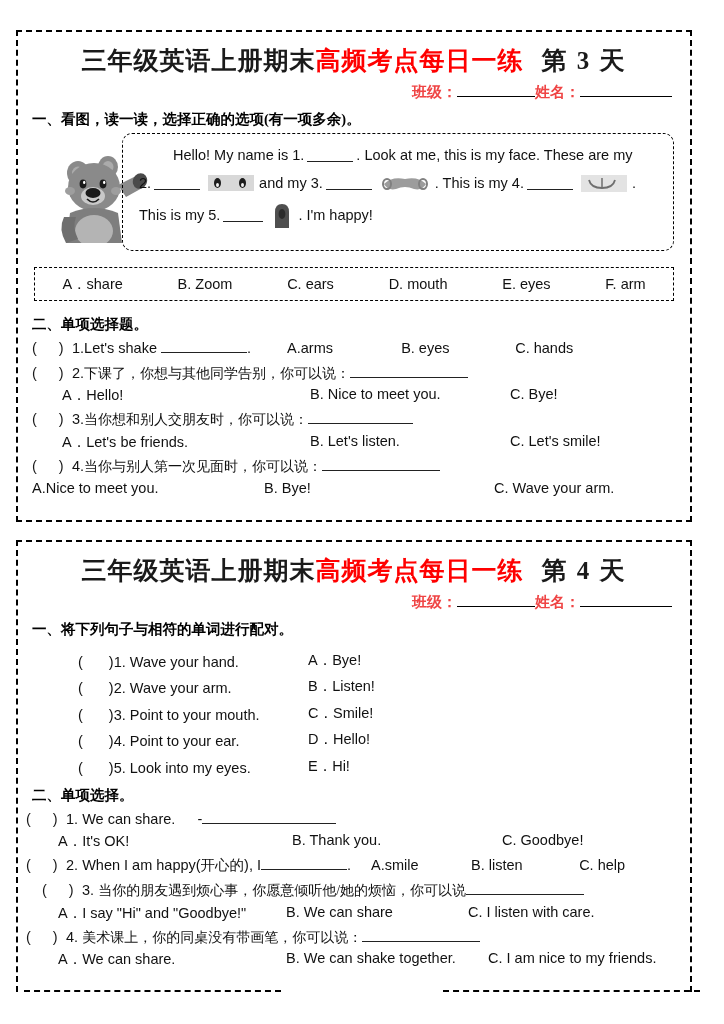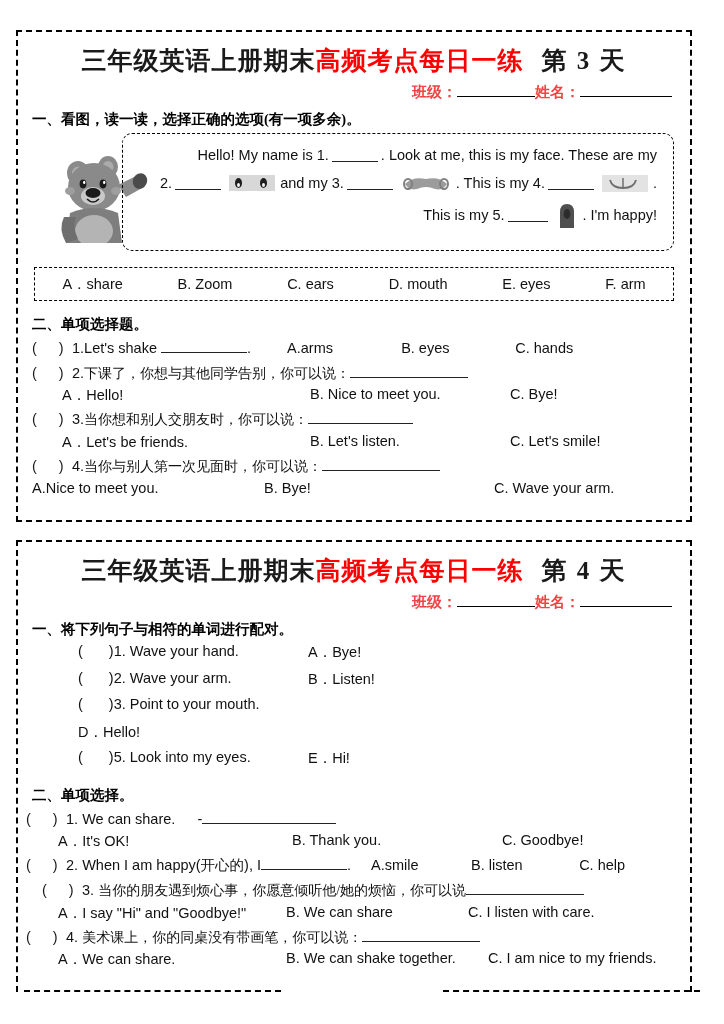--- a/index.html
+++ b/index.html
@@ -128,21 +128,20 @@
     padding: 12px 16px 0 16px;
   }
   .passage-line {
     display: flex;
     align-items: center;
     flex-wrap: nowrap;
     font-size: 14.5px;
     line-height: 1.25;
     margin-bottom: 9px;
     white-space: nowrap;
-    justify-content: flex-end;
   }
   .passage-line.l1 { padding-left: 34px; }
   .fill {
     display: inline-block;
     border-bottom: 1.4px solid #222;
     width: 46px;
     height: 13px;
     margin: 0 3px;
   }
   .fill.sm { width: 40px; }
@@ -218,21 +217,21 @@
   .choices.flat   > span:nth-child(2) { width: 230px; }
   .inline-opts span { display: inline-block; }
 
   
   .match {
     margin: 4px 0 0 0;
     padding-left: 60px;
   }
   .match-row {
     display: flex;
-    align-items: flex-start;
+    align-items: flex-end;
     height: 26.5px;
     font-size: 14.5px;
   }
   .match-left  { width: 230px; }
   .match-right { width: 200px; }
 </style>
 </head>
 <body>
 
 <div class="page">
@@ -383,22 +382,24 @@
       <div class="match-row">
         <span class="match-left">(<span class="sp" style="display:inline-block;width:26px"></span><span>)1. Wave your hand.</span></span>
         <span class="match-right">A．Bye!</span>
       </div>
       <div class="match-row">
         <span class="match-left">(<span class="sp" style="display:inline-block;width:26px"></span><span>)2. Wave your arm.</span></span>
         <span class="match-right">B．Listen!</span>
       </div>
       <div class="match-row">
         <span class="match-left">(<span class="sp" style="display:inline-block;width:26px"></span><span>)3. Point to your mouth.</span></span>
+        <span class="match-right">C．Smile!</span>
       </div>
       <div class="match-row">
+        <span class="match-left">(<span class="sp" style="display:inline-block;width:26px"></span><span>)4. Point to your ear.</span></span>
         <span class="match-right">D．Hello!</span>
       </div>
       <div class="match-row">
         <span class="match-left">(<span class="sp" style="display:inline-block;width:26px"></span><span>)5. Look into my eyes.</span></span>
         <span class="match-right">E．Hi!</span>
       </div>
     </div>
 
     <div class="sec-head" style="margin-top:10px">二、单项选择。</div>
 

